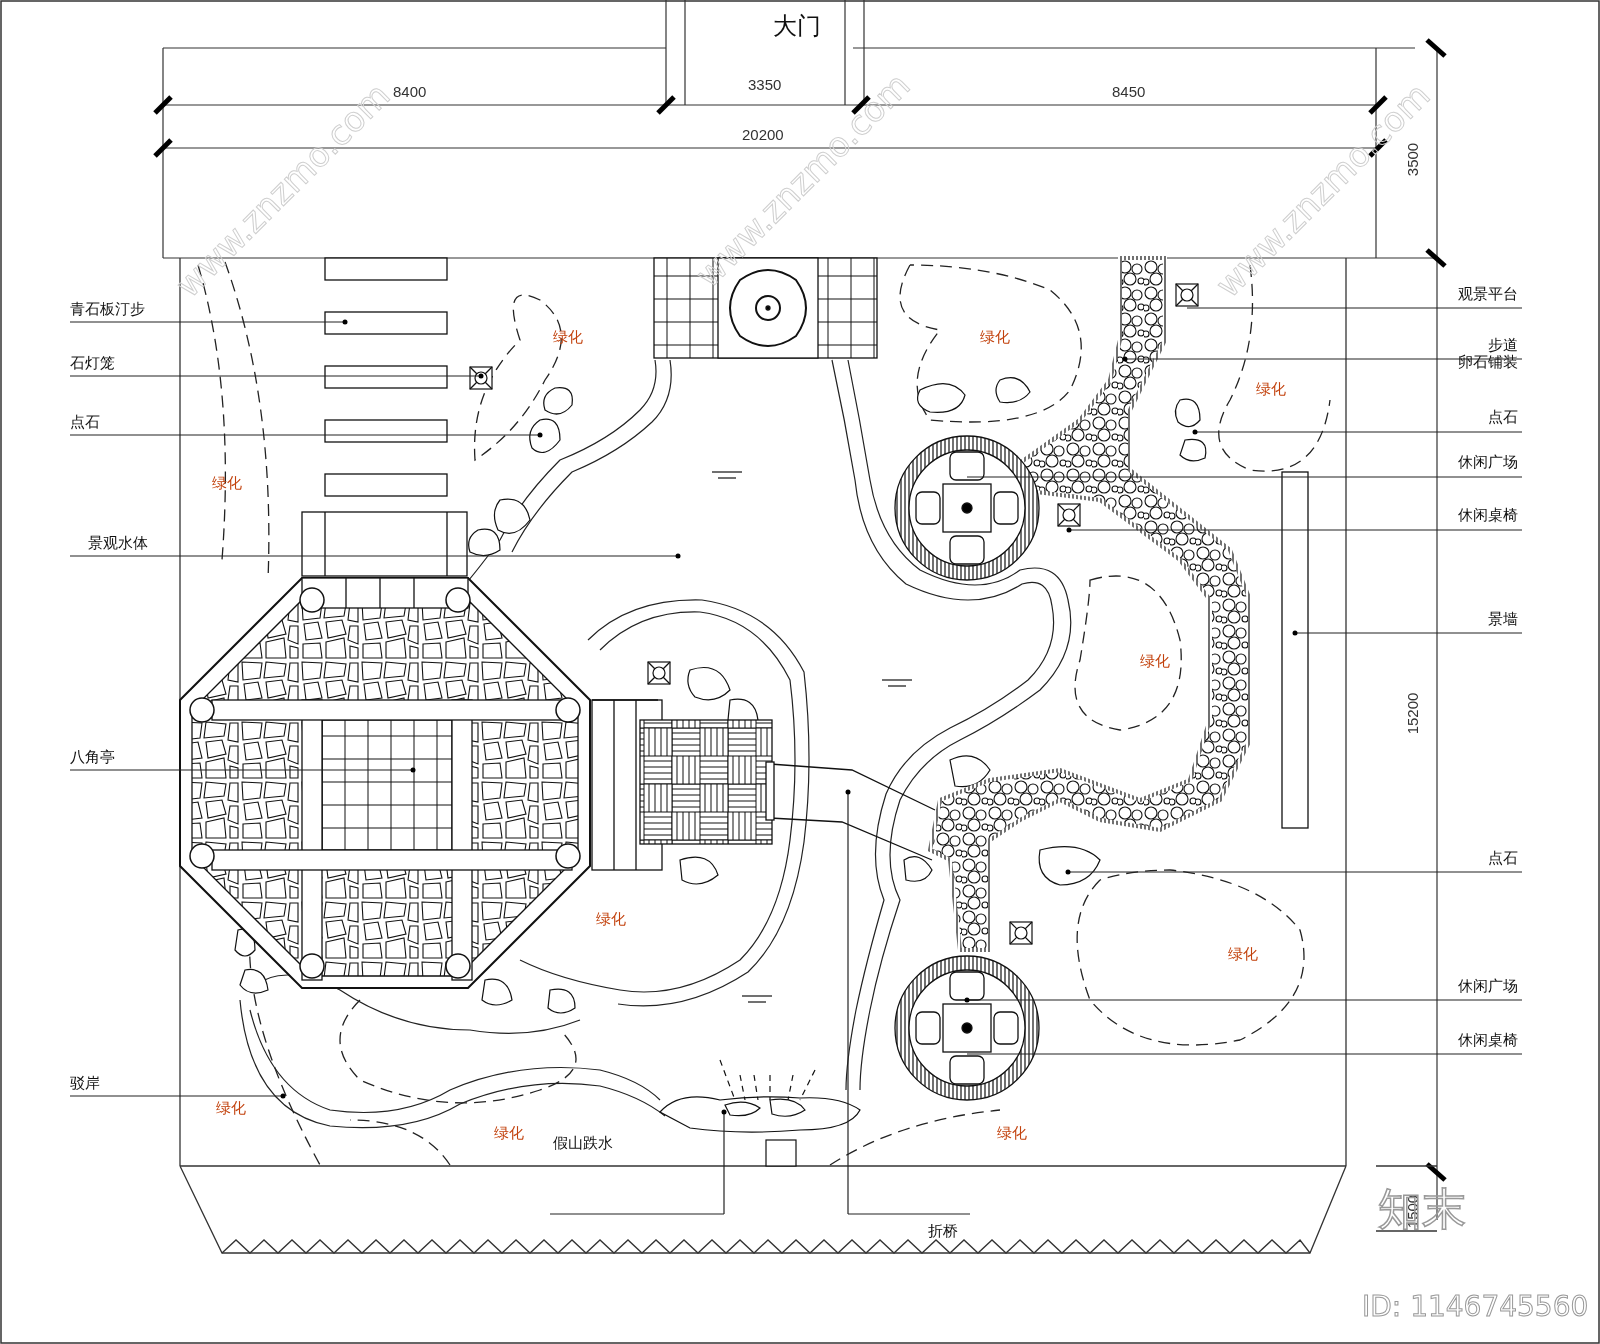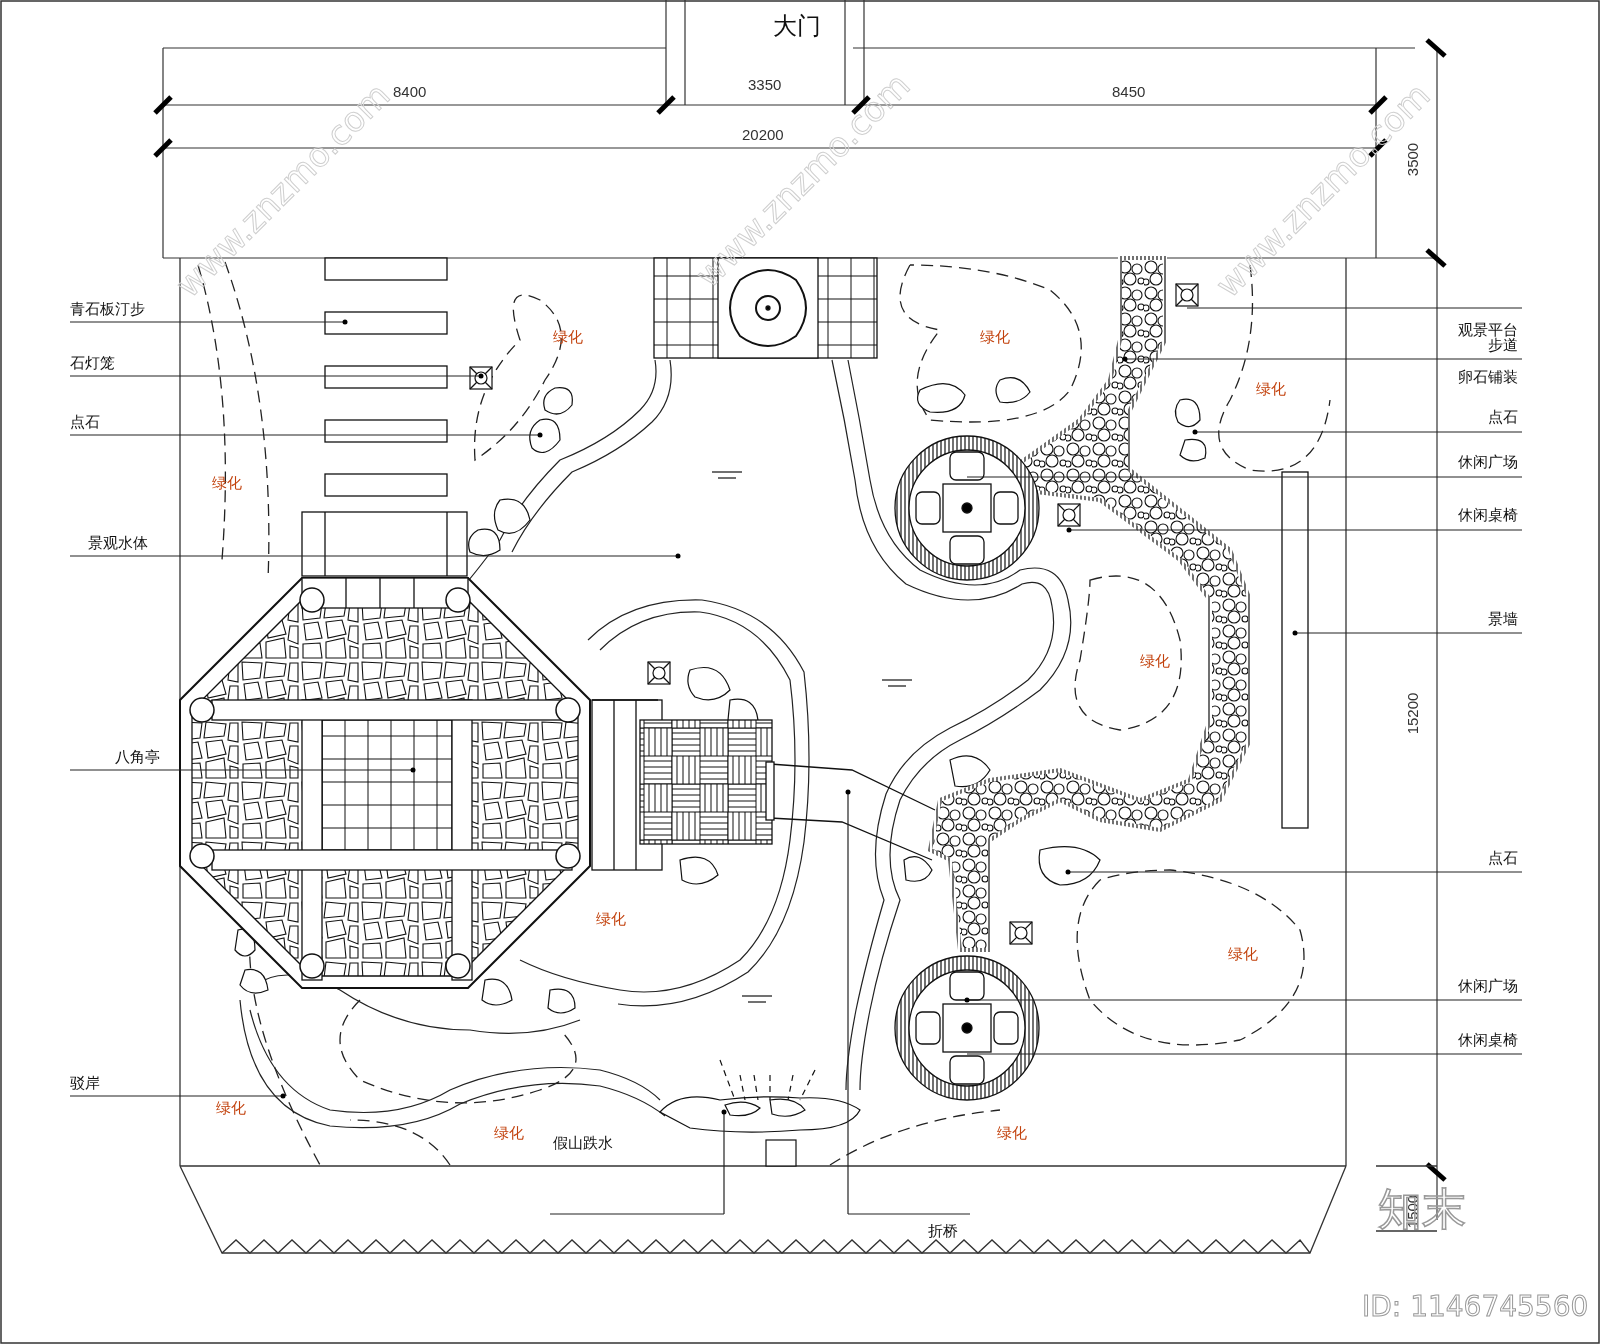--- a/index.html
+++ b/index.html
@@ -328,26 +328,26 @@
 <div class="dim" style="left:1112px;top:84px;">8450</div>
 <div class="dim" style="left:742px;top:127px;">20200</div>
 <div class="dim v" style="left:1396px;top:152px;">3500</div>
 <div class="dim v" style="left:1392px;top:706px;">15200</div>
 <div class="dim v" style="left:1396px;top:1204px;">1500</div>
 
 <div class="lbl" style="left:70px;top:302px;">青石板汀步</div>
 <div class="lbl" style="left:70px;top:356px;">石灯笼</div>
 <div class="lbl" style="left:70px;top:415px;">点石</div>
 <div class="lbl" style="left:88px;top:536px;">景观水体</div>
-<div class="lbl" style="left:70px;top:750px;margin-left:45px;">八角亭</div>
+<div class="lbl" style="left:70px;top:750px;">八角亭</div>
 <div class="lbl" style="left:70px;top:1076px;">驳岸</div>
 
-<div class="lbl r" style="right:82px;top:287px;margin-top:36px;">观景平台</div>
+<div class="lbl r" style="right:82px;top:287px;">观景平台</div>
 <div class="lbl r" style="right:82px;top:338px;">步道</div>
-<div class="lbl r" style="right:82px;top:370px;">卵石铺装</div>
+<div class="lbl r" style="right:82px;top:355px;">卵石铺装</div>
 <div class="lbl r" style="right:82px;top:410px;">点石</div>
 <div class="lbl r" style="right:82px;top:455px;">休闲广场</div>
 <div class="lbl r" style="right:82px;top:508px;">休闲桌椅</div>
 <div class="lbl r" style="right:82px;top:612px;">景墙</div>
 <div class="lbl r" style="right:82px;top:851px;">点石</div>
 <div class="lbl r" style="right:82px;top:979px;">休闲广场</div>
 <div class="lbl r" style="right:82px;top:1033px;">休闲桌椅</div>
 
 <div class="lbl" style="left:553px;top:1136px;text-align:right;">假山跌水</div>
 <div class="lbl" style="left:928px;top:1192px;margin-top:32px;">折桥</div>

